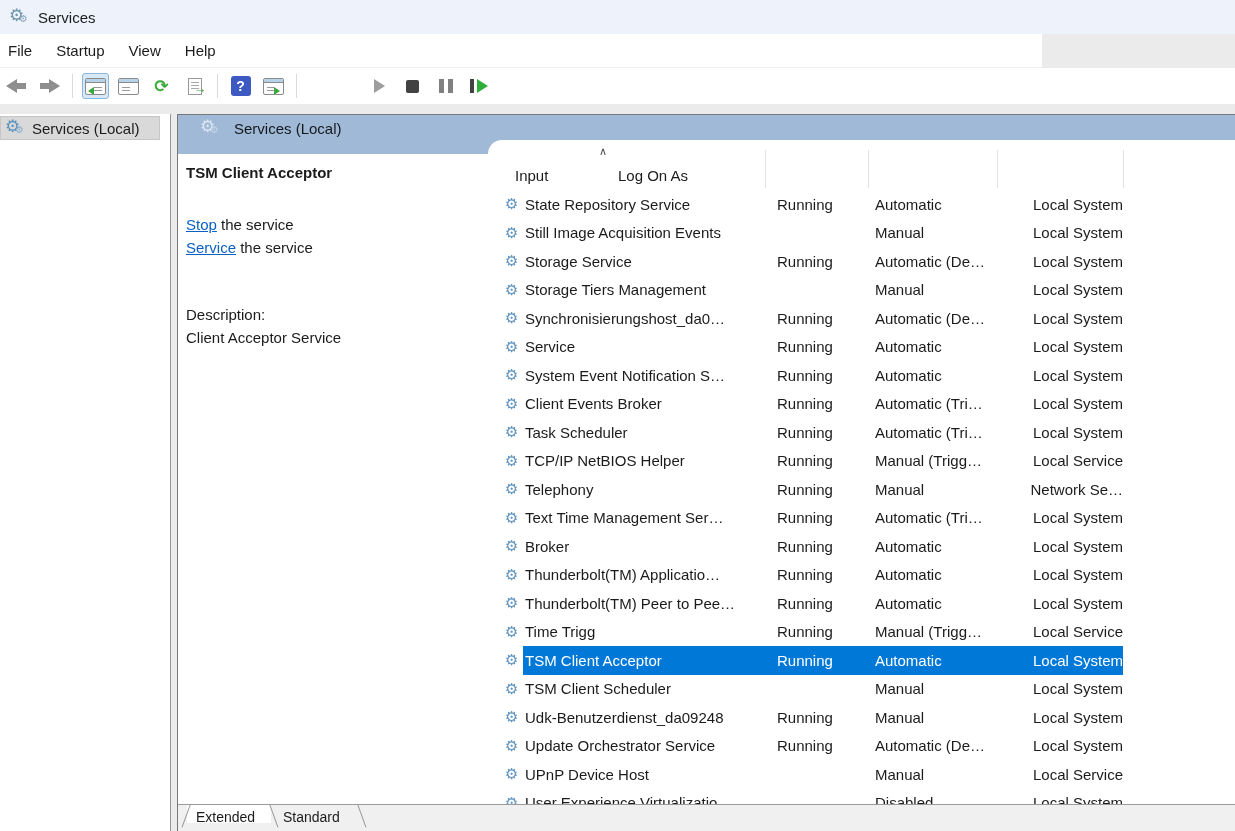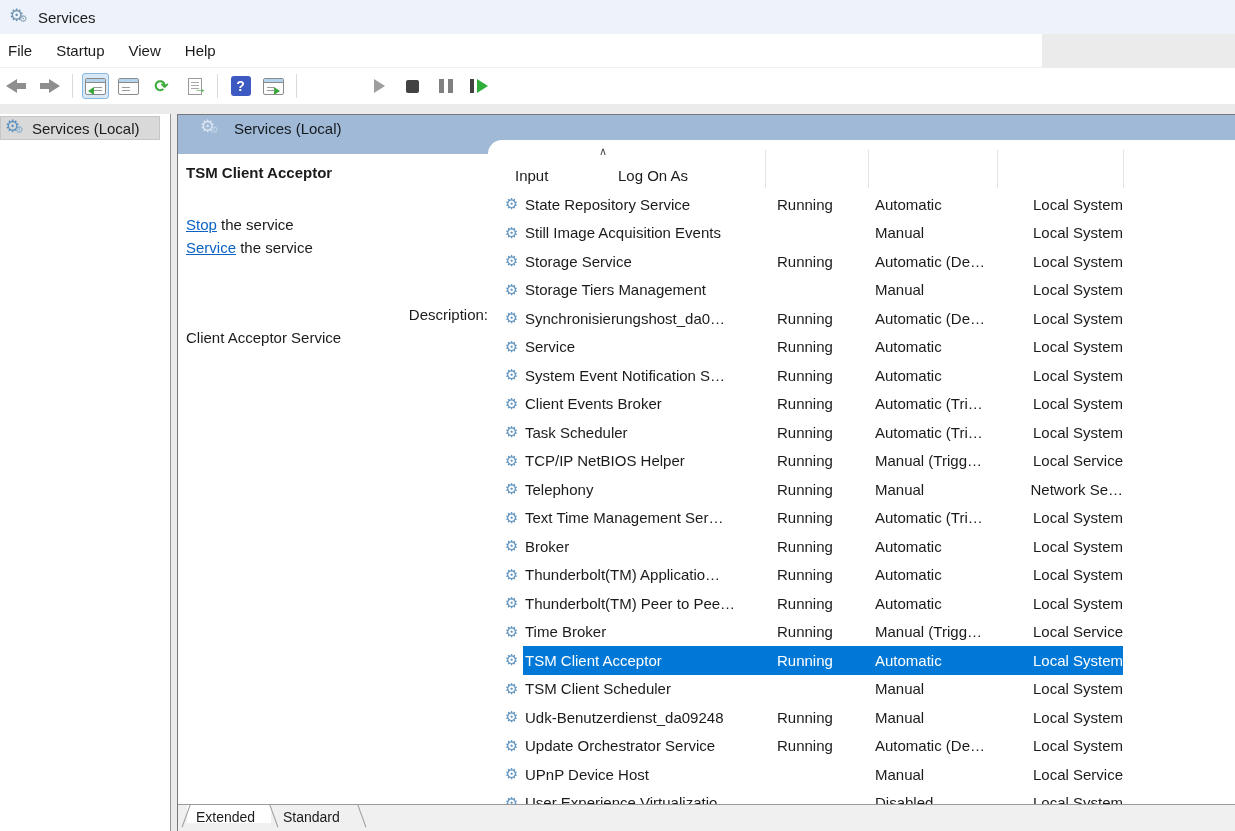--- a/index.html
+++ b/index.html
@@ -84,21 +84,21 @@
   .panel-header { position:absolute; left:0; top:0; width:100%; height:26px; background:#9FB9D6;
     display:flex; align-items:center; padding-left:22px; font-size:15px; color:#15191E; z-index:1; }
   .panel-header .gear-wrap { margin-right:14px; }
   .panel-header-ext { position:absolute; left:0; top:26px; width:100%; height:13px; background:#9FB9D6; z-index:1; }
 
   .task-pane { position:absolute; left:0; top:39px; width:310px; bottom:18px; background:#FFFFFF;
     z-index:2; padding:10px 0 0 8px; font-size:15px; color:#1b1b1b; }
   .svc-title { font-weight:bold; font-size:15px; }
   .svc-links { margin-top:32px; line-height:23px; }
   .svc-links a { color:#0B61C4; text-decoration:underline; cursor:pointer; }
-  .svc-desc-label { margin-top:44px; line-height:23px;text-align:right; }
+  .svc-desc-label { margin-top:44px; line-height:23px; }
   .svc-desc { line-height:23px; }
 
   .list-panel { position:absolute; left:310px; top:25px; right:0; bottom:18px; background:#FFFFFF;
     border-top-left-radius:14px; z-index:2; overflow:hidden; }
   .list-header { position:absolute; left:15px; top:0; height:49px; display:flex; }
   .hcell { display:flex; align-items:flex-end; padding-bottom:5px; font-size:15px; color:#1b1b1b; }
   .hsep { position:absolute; top:10px; height:38px; width:1px; background:#E3E3E3; }
   .sort-glyph { position:absolute; left:105px; top:5px; width:20px; text-align:center;
     font-size:11px; color:#4a4a4a; font-family:"DejaVu Sans",sans-serif; }
 
@@ -384,21 +384,21 @@
             <span class="row-gear">⚙</span>
             <span>Thunderbolt(TM) Peer to Pee…</span>
           </div>
           <div class="cell c-status">Running</div>
           <div class="cell c-startup">Automatic</div>
           <div class="cell c-logon">Local System</div>
         </div>
         <div class="trow">
           <div class="cell c-name">
             <span class="row-gear">⚙</span>
-            <span>Time Broker</span>
+            <span>Time Trigg</span>
           </div>
           <div class="cell c-status">Running</div>
           <div class="cell c-startup">Manual (Trigg…</div>
           <div class="cell c-logon">Local Service</div>
         </div>
         <div class="trow sel">
           <div class="cell c-name">
             <span class="row-gear">⚙</span>
             <span>TSM Client Acceptor</span>
           </div>

